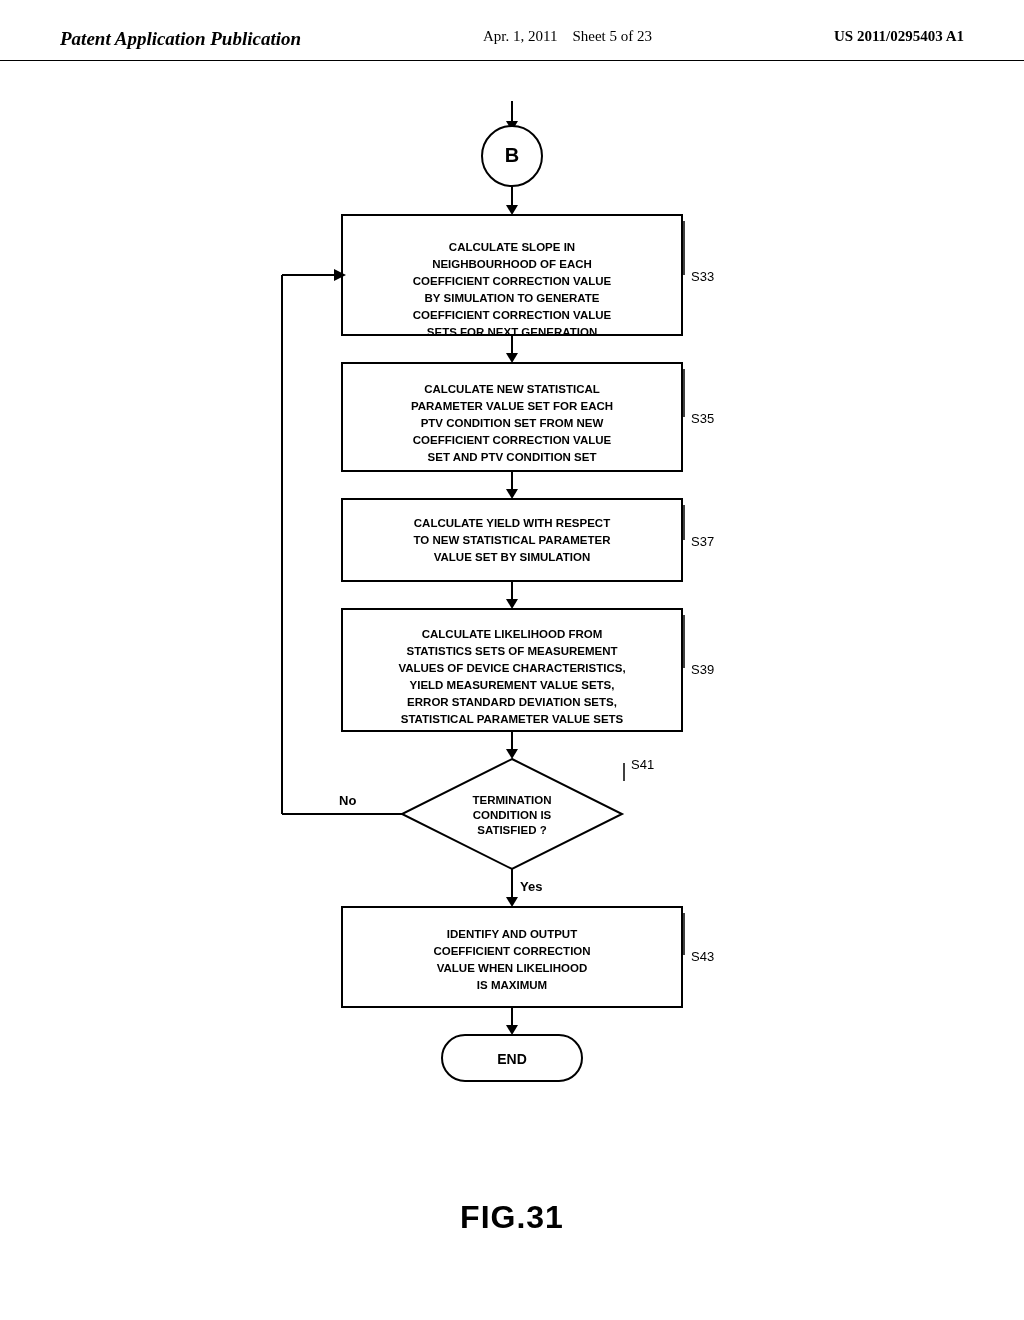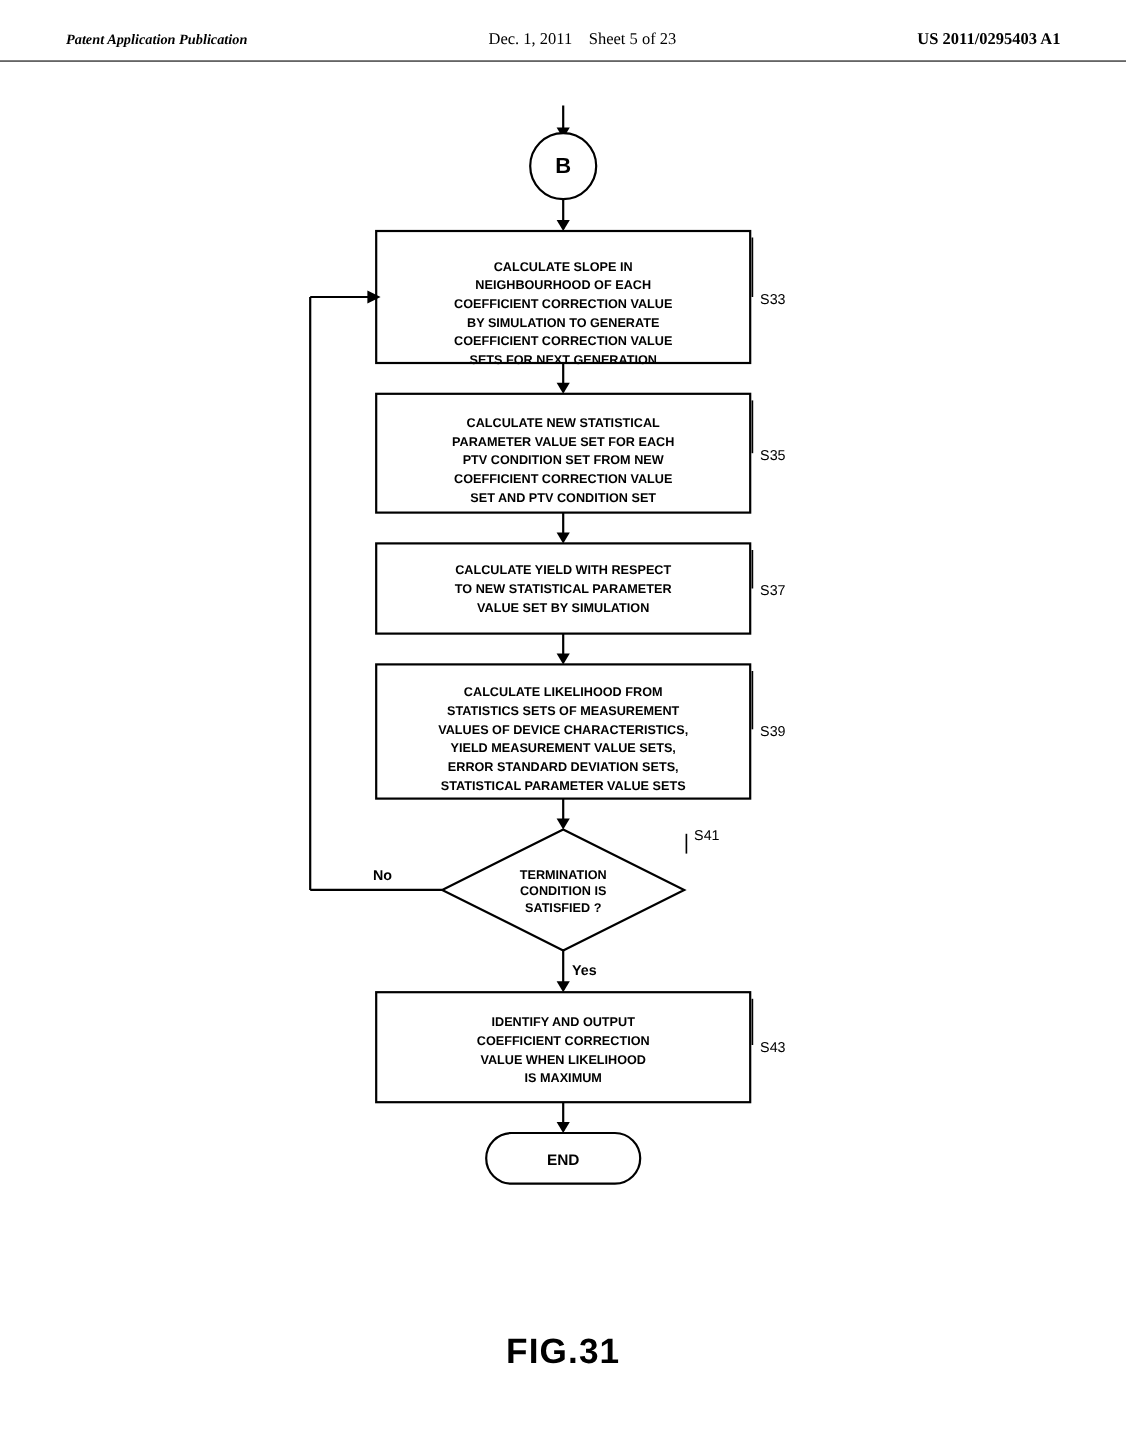--- a/index.html
+++ b/index.html
@@ -14,21 +14,21 @@
 
     
     .header {
       display: flex;
       justify-content: space-between;
       align-items: flex-start;
       padding: 28px 60px 10px 60px;
       border-bottom: 1px solid #000;
     }
     .header-left {
-      font-size: 13px;
+      font-size: 19px;
       font-style: italic;
       font-weight: bold;
     }
     .header-center {
       font-size: 15px;
       text-align: center;
     }
     .header-right {
       font-size: 15px;
       font-weight: bold;
@@ -37,34 +37,34 @@
     
     .content {
       display: flex;
       flex-direction: column;
       align-items: center;
       padding: 30px 0 20px 0;
     }
 
     
     .fig-caption {
-      margin-top: 44px;
+      margin-top: 28px;
       font-size: 32px;
       font-weight: bold;
       font-family: Arial, Helvetica, sans-serif;
       letter-spacing: 1px;
     }
   </style>
 </head>
 <body>
 
 <div class="header">
   <div class="header-left">Patent Application Publication</div>
   <div class="header-center">
-    <span>Dec. 1, 2011</span>&nbsp;&nbsp;&nbsp;
+    <span>Apr. 1, 2011</span>&nbsp;&nbsp;&nbsp;
     <span>Sheet 5 of 23</span>
   </div>
   <div class="header-right">US 2011/0295403 A1</div>
 </div>
 
 <div class="content">
 
   <svg width="680" height="1080" viewBox="0 0 680 1080" xmlns="http://www.w3.org/2000/svg" style="font-family: Arial, Helvetica, sans-serif;">
 
     <line x1="340" y1="10" x2="340" y2="38" stroke="#000" stroke-width="2"></line>

